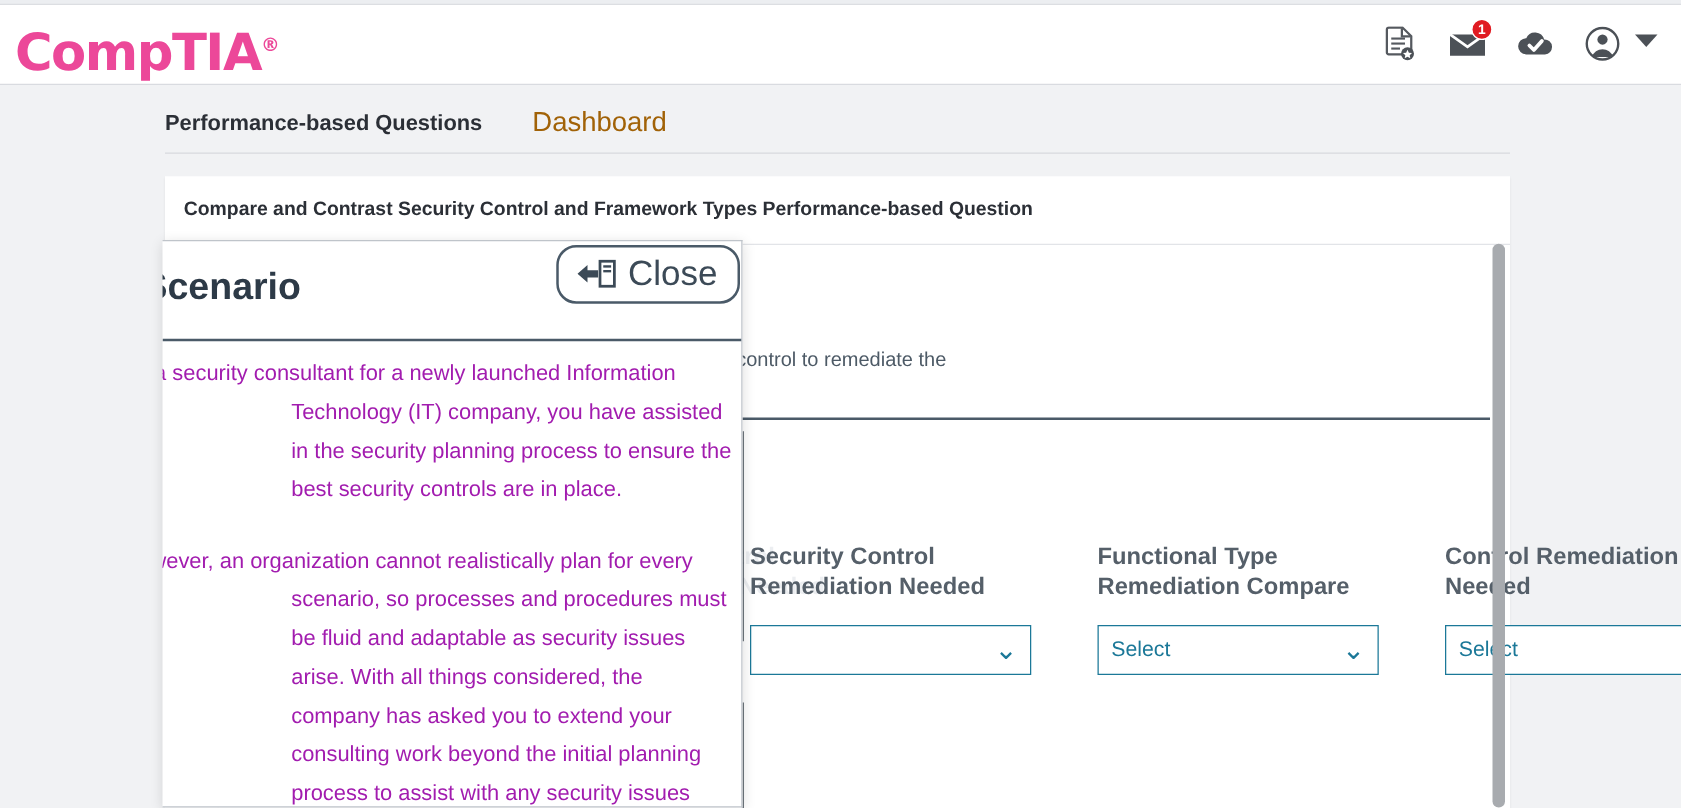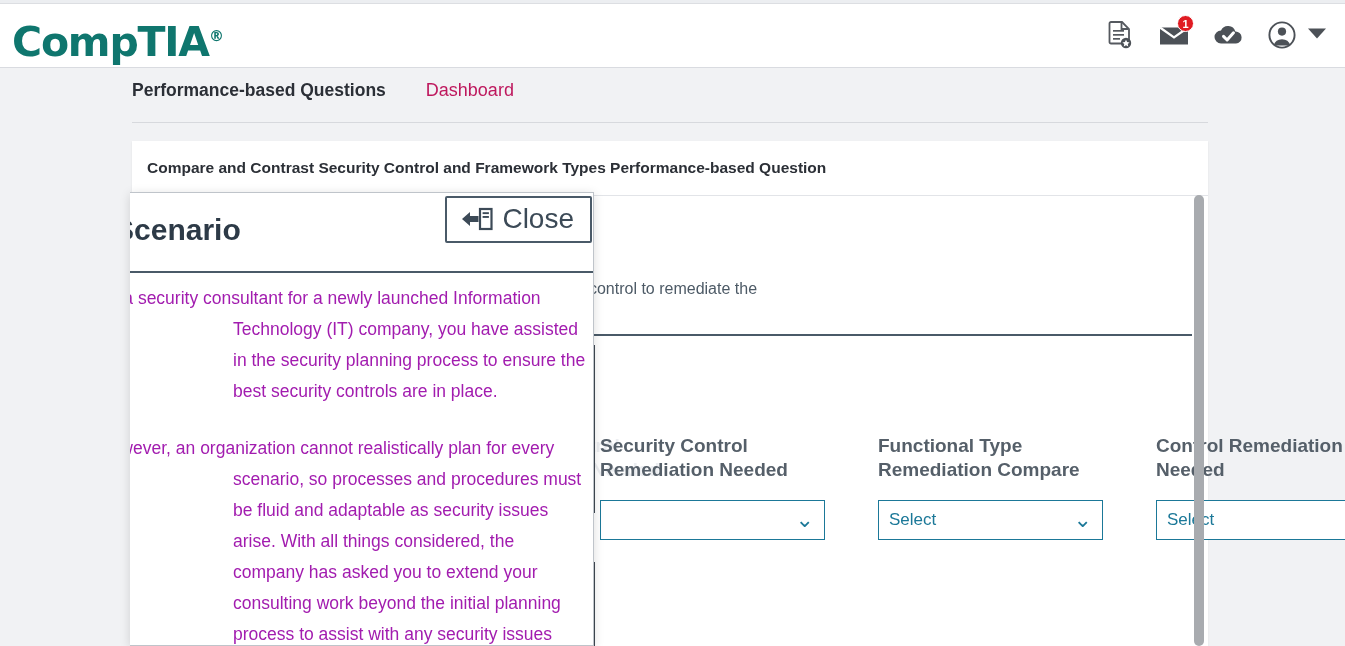--- a/index.html
+++ b/index.html
@@ -18,21 +18,21 @@
 
   
   .header {
     position: absolute; top: 4px; left: 0; width: 1345px; height: 64px;
     background: #ffffff; border-bottom: 1px solid #d9dbe0;
   }
   .logo {
     position: absolute; left: 12px; top: 4px;
     font-family: "DejaVu Sans", sans-serif;
     font-size: 41px; font-weight: 700; letter-spacing: -1.2px;
-    color: #0f766e; line-height: 56px;
+    color: #ec4899; line-height: 56px;
   }
   .logo .reg { font-size: 15px; vertical-align: super; }
 
   .header-icons {
     position: absolute; right: 18px; top: 14px;
     display: flex; align-items: center; gap: 24px;
   }
   .hicon { position: relative; width: 30px; height: 34px; cursor: pointer;
            display: flex; align-items: center; justify-content: center; }
   .hicon svg { display: block; }
@@ -42,22 +42,22 @@
     background: #e01b22; color: #fff;
     font-size: 11px; font-weight: 700; line-height: 17px; text-align: center;
     border: 1.5px solid #fff;
   }
   .caret { margin-left: -14px; cursor: pointer; }
 
   
   .tabbar {
     position: absolute; top: 80px; left: 132px; width: 1076px; height: 44px;
   }
-  .tabs { display: flex; align-items: flex-start; gap: 40px; height: 38px; }
-  .tab { font-size: 18px; color: #be185d; cursor: pointer; padding-bottom: 2px; }
+  .tabs { display: flex; align-items: center; gap: 40px; height: 38px; }
+  .tab { font-size: 22px; color: #a16207; cursor: pointer; padding-bottom: 2px; }
   .tab.active { color: #2b2f36; font-weight: 700; font-size: 17.5px; }
   .tab-underline {
     position: absolute; left: 0; top: 42px; width: 1076px; height: 1px;
     background: #d7d9dd;
   }
 
   
   .card {
     position: absolute; top: 141px; left: 132px;
     width: 1076px; height: 527px;
@@ -160,21 +160,21 @@
   }
   .modal-head { position: relative; height: 72px; }
   .modal-title {
     position: absolute; left: -16px; top: 20px;
     font-size: 30px; font-weight: 700; color: #2d3a47;
     white-space: nowrap;
   }
   .close-btn {
     position: absolute; right: 1px; top: 3px;
     display: flex; align-items: center; gap: 9px;
-    border: 2px solid #4a5a68; border-radius: 2px;
+    border: 2px solid #4a5a68; border-radius: 16px;
     background: #fff; color: #3c4a57;
     padding: 5px 16px 6px 14px;
     font-size: 28px; cursor: pointer;
   }
   .close-btn svg { display: block; }
   .modal-rule {
     position: absolute; left: 0; top: 78px; width: 464px; height: 2px;
     background: #4a5a68;
   }
   .modal-body {

